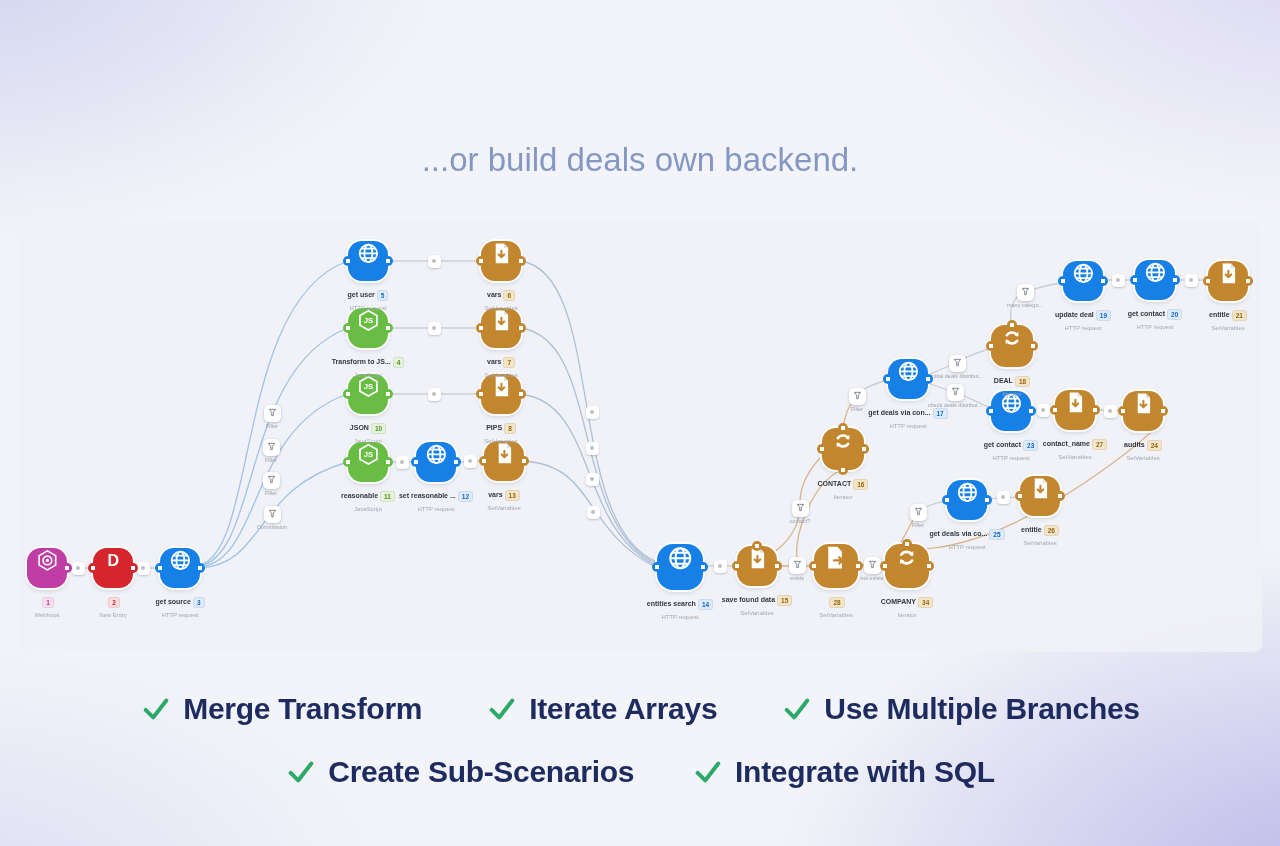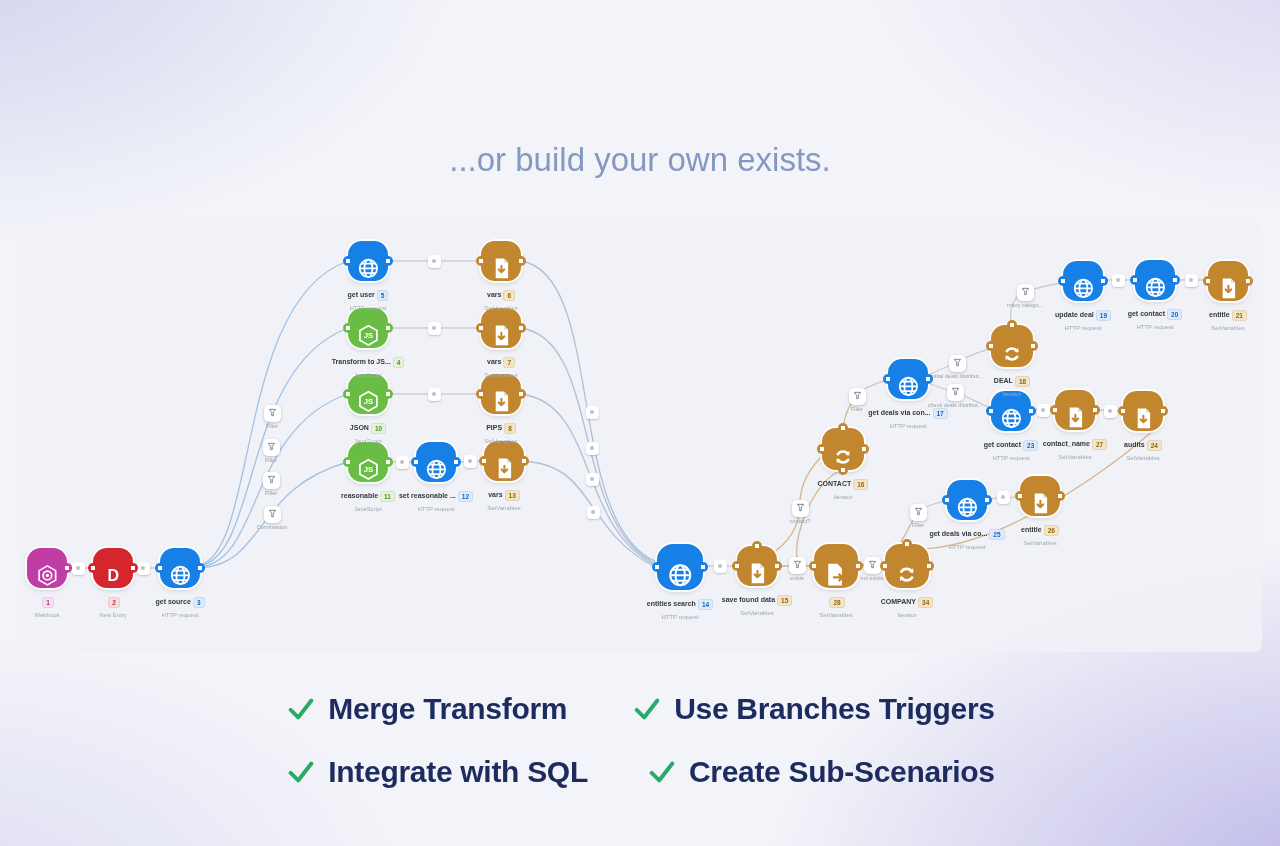--- a/index.html
+++ b/index.html
@@ -29,21 +29,21 @@
   .canvas {
     position:absolute; left:18px; top:222px; width:1244px; height:430px;
     background:rgba(240,241,246,.88); border-radius:8px;
   }
 
   #edges { position:absolute; left:0; top:0; width:1280px; height:846px; z-index:1; pointer-events:none; }
 
   .node {
     position:absolute; z-index:3;
     box-shadow:0 0 0 2px rgba(255,255,255,.9), 0 2px 5px rgba(40,50,70,.22);
-    display:flex; align-items:flex-end; justify-content:center;
+    display:flex; align-items:flex-start; justify-content:center;
     background:var(--c);
   }
   .node.blue  { --c:#1780e6; }
   .node.green { --c:#69bd44; }
   .node.orange{ --c:#c2862e; }
   .node.pink  { --c:#bf3da4; }
   .node.red   { --c:#d4262c; }
   .node .nicon { display:block; width:62%; height:62%; }
   .node .nicon svg { width:100%; height:100%; display:block; }
 
@@ -100,21 +100,21 @@
   .feat-row.r2 { gap:58px; margin-top:23px; }
   .feat { display:flex; align-items:center; gap:11px; }
   .feat .check svg { display:block; }
   .feat .flabel { font-size:30px; font-weight:700; color:#1d2b5f; letter-spacing:-.3px; }
 </style>
 </head>
 <body>
 
 <div class="page">
 
-  <div class="subtitle">...or build your own exists.</div>
+  <div class="subtitle">...or build deals own backend.</div>
 
   <div class="canvas"></div>
   <svg id="edges">
       <path d="M67,568 L93,568" stroke="#cdd0d6" stroke-width="1.3" fill="none" stroke-linecap="round"></path>
       <path d="M133,568 L160,568" stroke="#cdd0d6" stroke-width="1.3" fill="none" stroke-linecap="round"></path>
       <path d="M200,565 C258,550 236,300 348,261" stroke="#9fc2e6" stroke-width="1.3" fill="none" stroke-linecap="round"></path>
       <path d="M200,566 C260,554 242,368 348,328" stroke="#9fc2e6" stroke-width="1.3" fill="none" stroke-linecap="round"></path>
       <path d="M200,567 C262,560 248,428 348,394" stroke="#9fc2e6" stroke-width="1.3" fill="none" stroke-linecap="round"></path>
       <path d="M200,568 C266,564 254,488 348,462" stroke="#9fc2e6" stroke-width="1.3" fill="none" stroke-linecap="round"></path>
       <path d="M388,261 L481,261" stroke="#cdd0d6" stroke-width="1.3" fill="none" stroke-linecap="round"></path>
@@ -702,36 +702,44 @@
             </svg>
           </span>
         <span class="flabel">Merge Transform</span>
       </div>
       <div class="feat">
         <span class="check">
             <svg width="32" height="32" viewBox="0 0 34 34">
               <path d="M6 18 L14 26 L28 8" stroke="#2aa967" stroke-width="4.2" fill="none" stroke-linecap="round" stroke-linejoin="round"></path>
             </svg>
           </span>
-        <span class="flabel">Use Branches Triggers</span>
+        <span class="flabel">Iterate Arrays</span>
+      </div>
+      <div class="feat">
+        <span class="check">
+            <svg width="32" height="32" viewBox="0 0 34 34">
+              <path d="M6 18 L14 26 L28 8" stroke="#2aa967" stroke-width="4.2" fill="none" stroke-linecap="round" stroke-linejoin="round"></path>
+            </svg>
+          </span>
+        <span class="flabel">Use Multiple Branches</span>
       </div>
     </div>
     <div class="feat-row r2">
       <div class="feat">
         <span class="check">
             <svg width="32" height="32" viewBox="0 0 34 34">
               <path d="M6 18 L14 26 L28 8" stroke="#2aa967" stroke-width="4.2" fill="none" stroke-linecap="round" stroke-linejoin="round"></path>
             </svg>
           </span>
-        <span class="flabel">Integrate with SQL</span>
+        <span class="flabel">Create Sub-Scenarios</span>
       </div>
       <div class="feat">
         <span class="check">
             <svg width="32" height="32" viewBox="0 0 34 34">
               <path d="M6 18 L14 26 L28 8" stroke="#2aa967" stroke-width="4.2" fill="none" stroke-linecap="round" stroke-linejoin="round"></path>
             </svg>
           </span>
-        <span class="flabel">Create Sub-Scenarios</span>
+        <span class="flabel">Integrate with SQL</span>
       </div>
     </div>
   </div>
 
 </div>
 
 </body></html>

